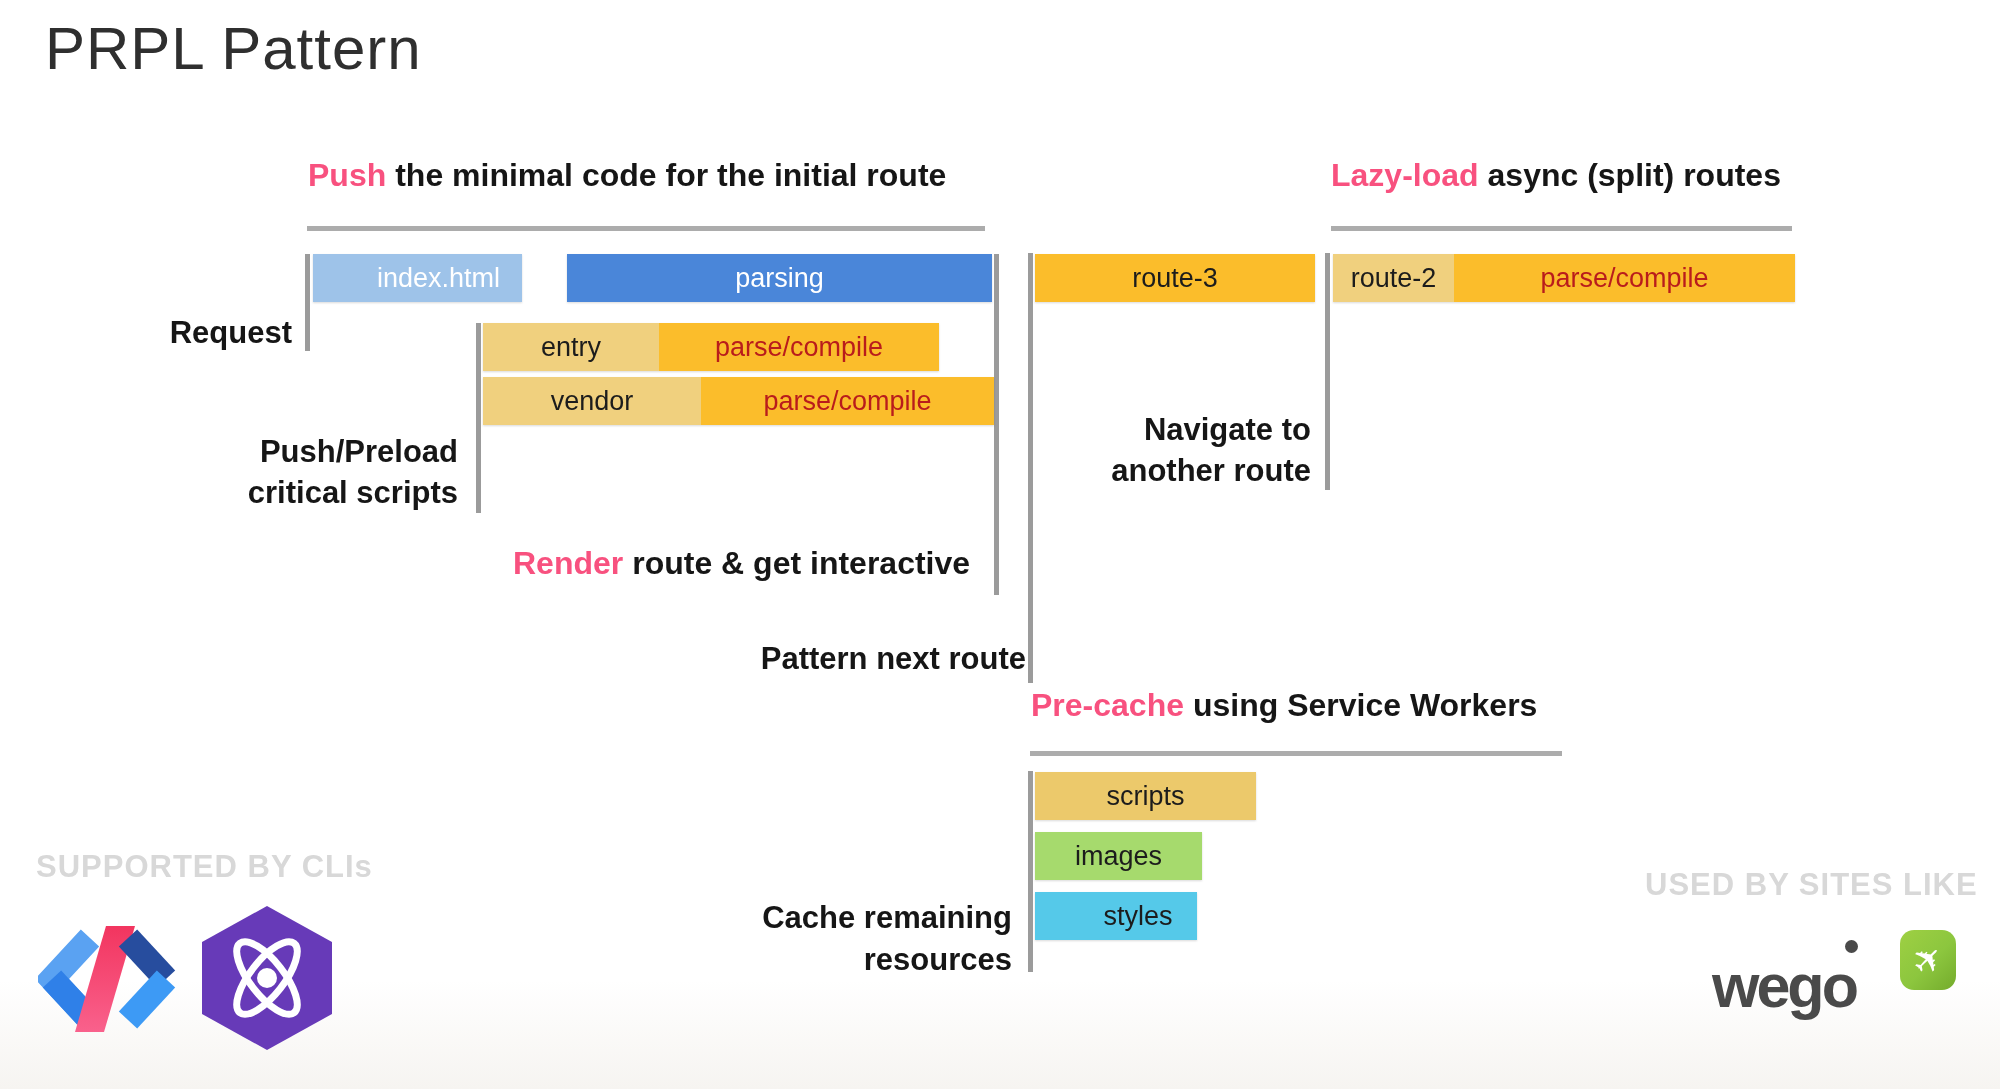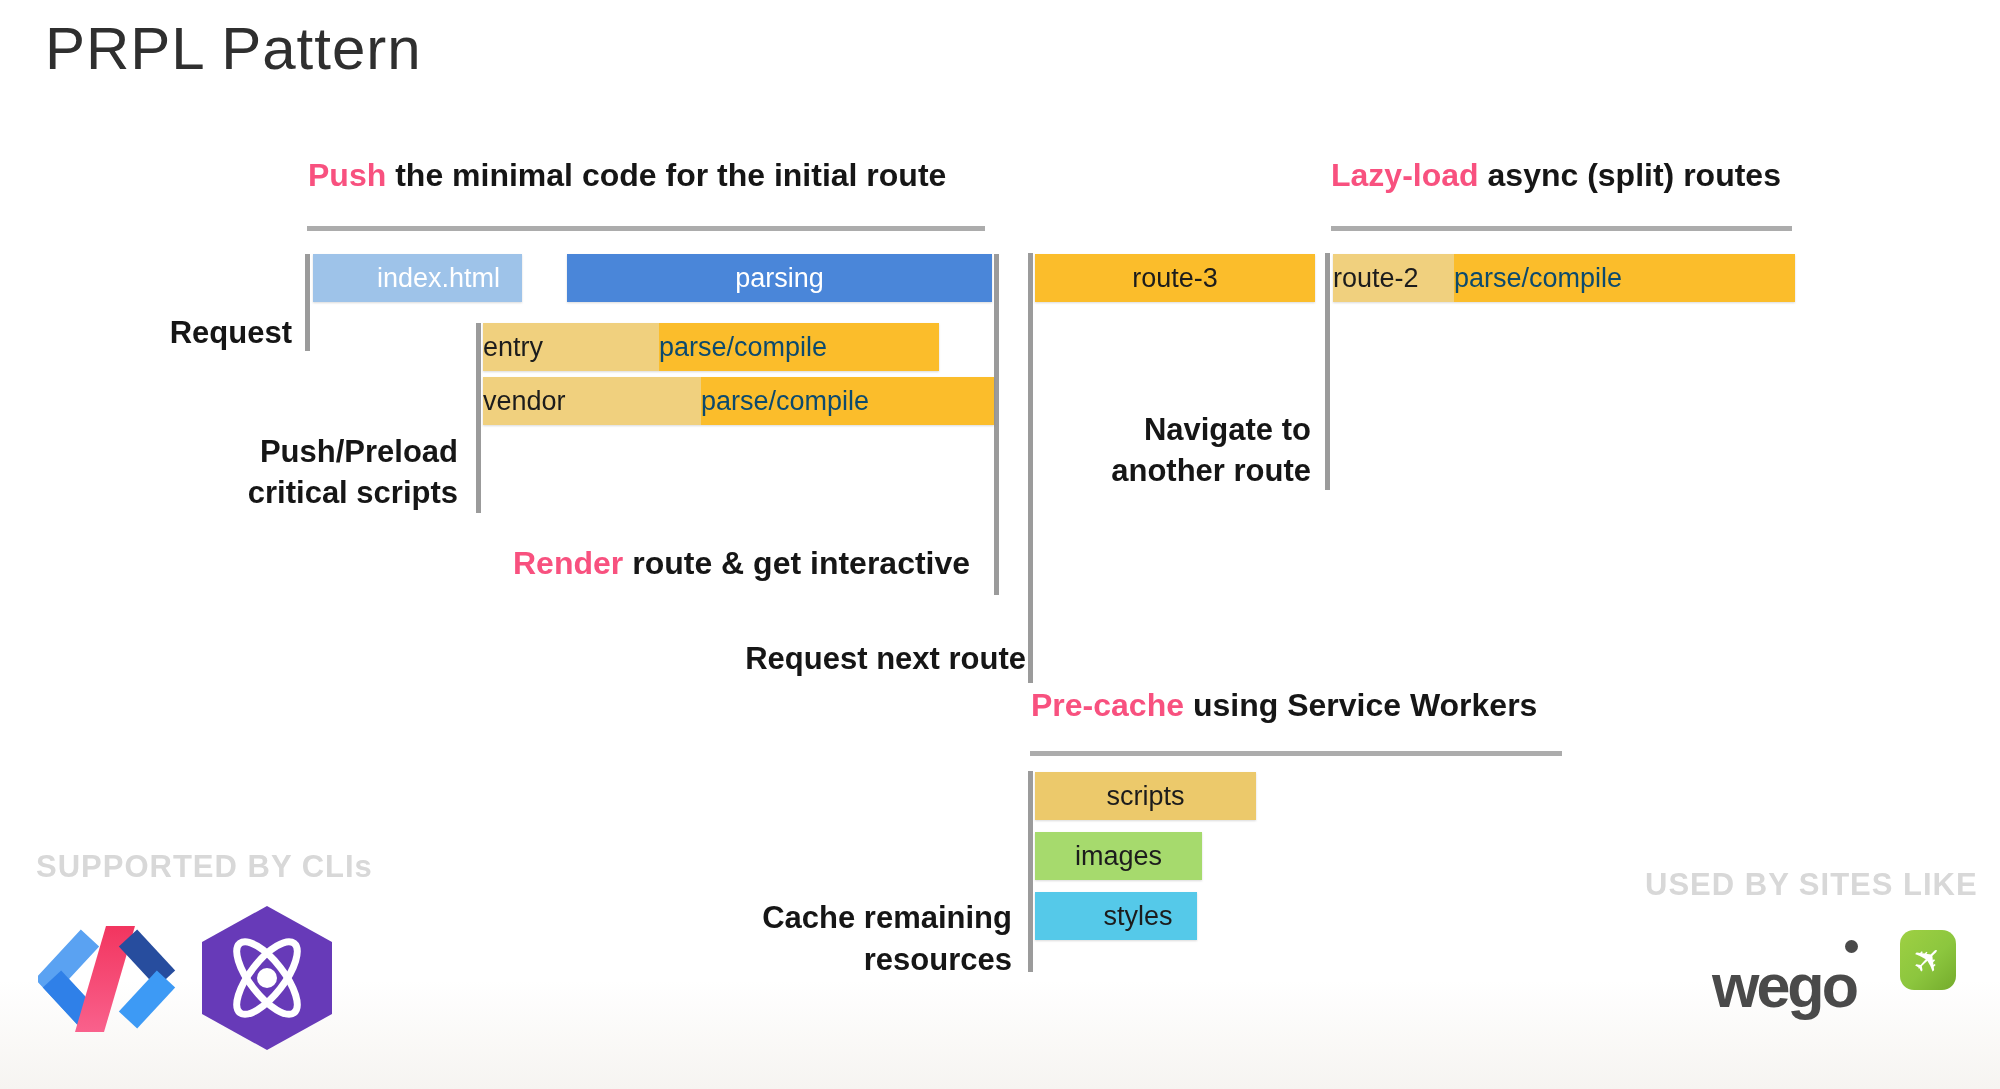--- a/index.html
+++ b/index.html
@@ -26,26 +26,26 @@
   .vline{position:absolute;width:5px;background:var(--line-grey);}
   .side-label{
     position:absolute;font-size:31px;font-weight:bold;color:#161616;
     text-align:right;line-height:41px;white-space:nowrap;
   }
   .bar{
     position:absolute;height:48px;display:flex;align-items:center;justify-content:center;
     font-size:27px;color:#1c1c1c;box-shadow:0 1px 2px rgba(0,0,0,0.15);
   }
   .bar-compound{padding:0;justify-content:flex-start;}
-  .seg{height:100%;display:flex;align-items:center;}
+  .seg{height:100%;display:flex;align-items:center;justify-content:center;}
   .bar-index{background:var(--bar-blue-light);color:#fff;}
   .bar-parsing{background:var(--bar-blue);color:#fff;}
   .seg-tan{background:var(--bar-tan);}
   .seg-orange{background:var(--bar-orange);}
-  .txt-brown{color:#0c4a6e;}
+  .txt-brown{color:#b91c1c;}
   .bar-gold{background:var(--bar-gold);}
   .bar-green{background:var(--bar-green);}
   .bar-cyan{background:var(--bar-cyan);}
   .footer-label{
     position:absolute;font-size:31px;font-weight:bold;color:#d8d8d8;
     letter-spacing:1px;white-space:nowrap;
   }
   .wego-wrap{position:absolute;left:1712px;top:930px;width:260px;height:110px;}
   .wego-text{
     position:absolute;left:0;top:14px;font-size:61px;font-weight:bold;
@@ -127,21 +127,21 @@
 
   <div class="side-label" style="left:1045px;top:409px;width:266px;">
     <div>Navigate to</div>
     <div>another route</div>
   </div>
 
   <div class="heading" style="left:513px;top:545px;">
     <span class="pink">Render</span><span class="h-rest">route &amp; get interactive</span>
   </div>
 
-  <div class="side-label" style="left:700px;top:638px;width:326px;">Request next route</div>
+  <div class="side-label" style="left:700px;top:638px;width:326px;">Pattern next route</div>
 
   <div class="heading" style="left:1031px;top:687px;">
     <span class="pink">Pre-cache</span><span class="h-rest">using Service Workers</span>
   </div>
   <div class="underline" style="left:1030px;top:751px;width:532px;"></div>
 
   <div class="bar bar-gold" style="left:1035px;top:772px;width:221px;">
     <span>scripts</span>
   </div>
   <div class="bar bar-green" style="left:1035px;top:832px;width:167px;">

